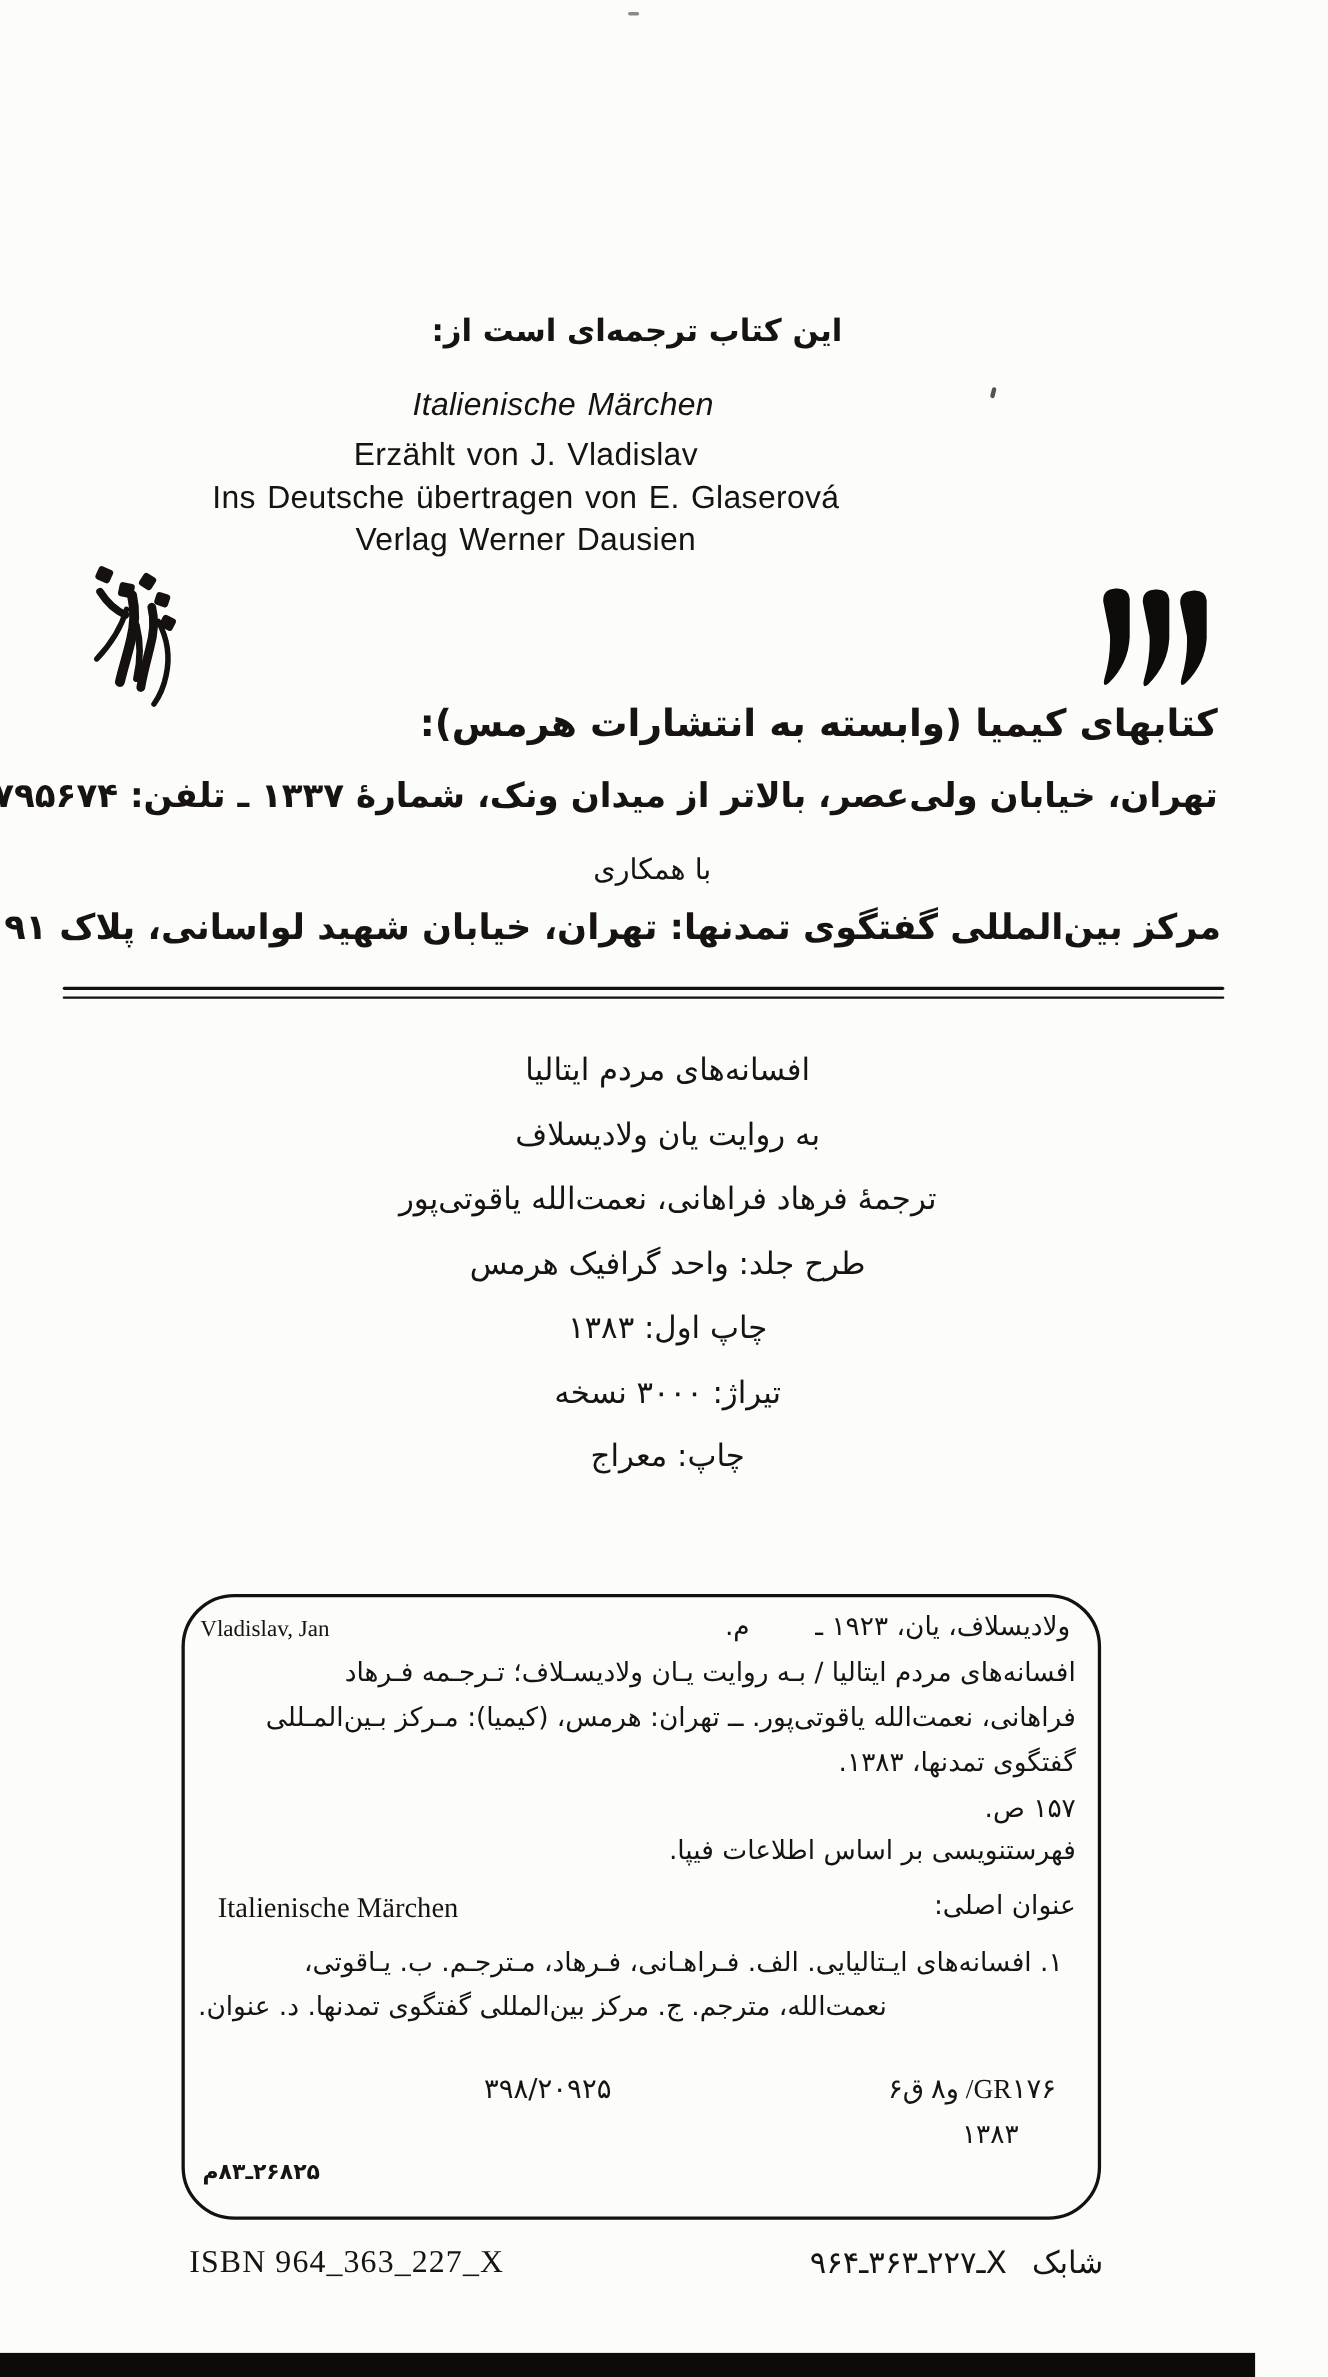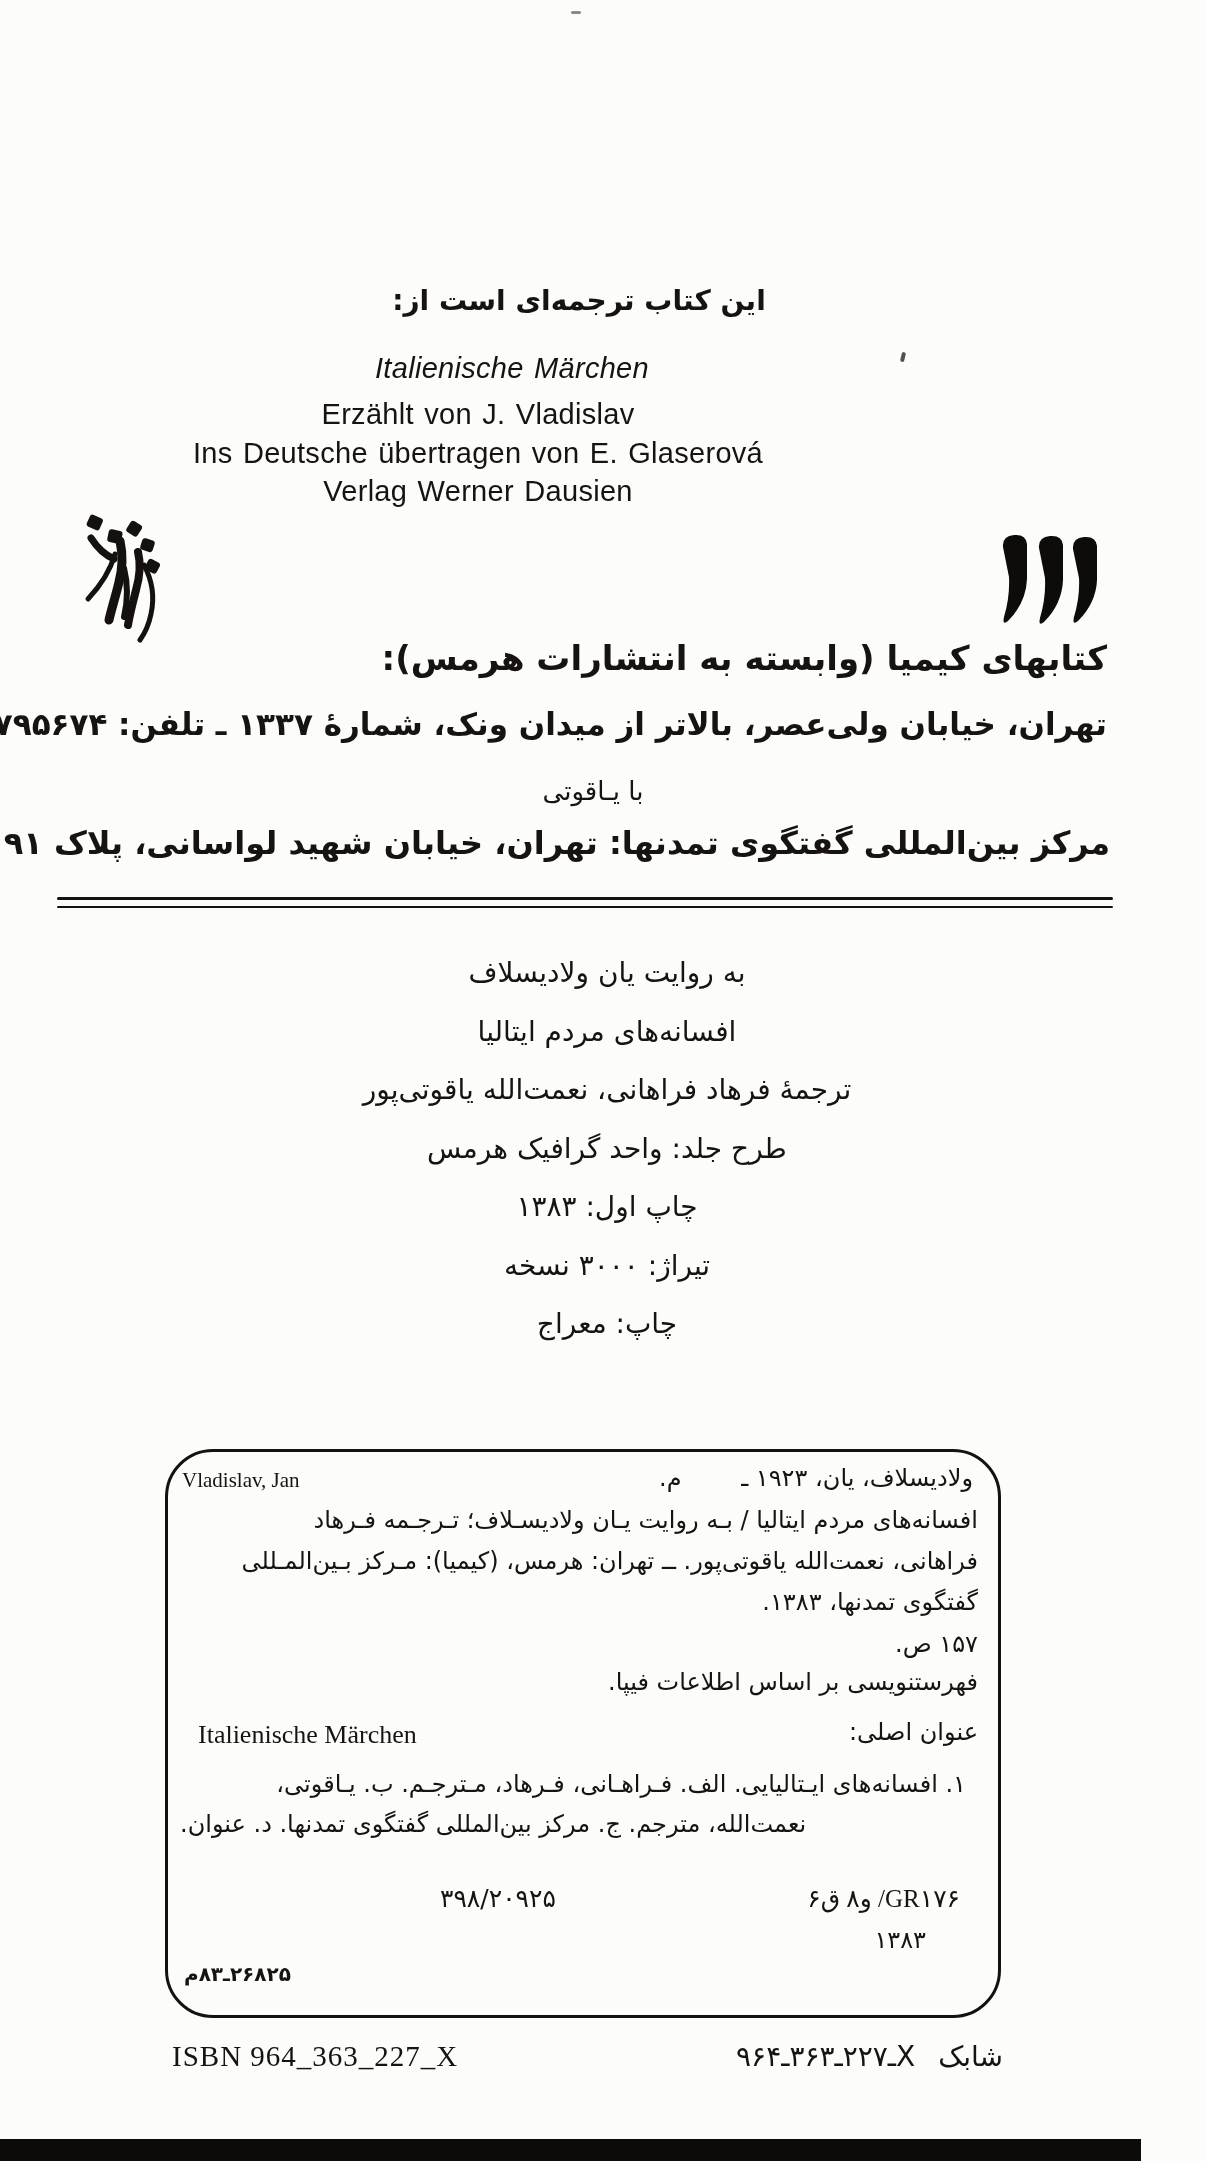--- a/index.html
+++ b/index.html
@@ -70,31 +70,31 @@
     <g fill="#0e0c0a">
       <path d="M4 14 Q3 3 15 2 Q27 1 28 11 L28 46 Q27 70 9 88 Q3 93 5 84 Q11 64 10 44 Z"></path>
       <path transform="translate(36,1)" d="M4 14 Q3 3 15 2 Q27 1 28 11 L28 46 Q27 70 9 88 Q3 93 5 84 Q11 64 10 44 Z"></path>
       <path transform="translate(70,2)" d="M4 14 Q3 3 15 2 Q27 1 28 11 L28 45 Q27 68 9 86 Q3 91 5 82 Q11 62 10 43 Z"></path>
     </g>
   </svg>
 </div>
 
 <div class="abs fa bold" style="right:100px;top:638px;font-size:34px;white-space:nowrap;">کتابهای کیمیا (وابسته به انتشارات هرمس):</div>
 <div class="abs fa bold" style="right:100px;top:706px;font-size:31px;white-space:nowrap;">تهران، خیابان ولی‌عصر، بالاتر از میدان ونک، شمارهٔ ۱۳۳۷ ـ تلفن: ۸۷۹۵۶۷۴</div>
-<div class="abs fa center" style="left:0;top:776px;width:1186px;font-size:26px;">با یـاقوتی</div>
+<div class="abs fa center" style="left:0;top:776px;width:1186px;font-size:26px;">با همکاری</div>
 <div class="abs fa bold" style="right:97px;top:824px;font-size:32px;white-space:nowrap;">مرکز بین‌المللی گفتگوی تمدنها: تهران، خیابان شهید لواسانی، پلاک ۹۱ ـ تلفن: ۹ ـ ۲۲۰۶۶۳۷</div>
 
 <div class="abs rule-wrap">
   <div class="rule1"></div>
   <div class="rule2"></div>
 </div>
 
 <div class="abs fa colophon">
+  <div>افسانه‌های مردم ایتالیا</div>
   <div>به روایت یان ولادیسلاف</div>
-  <div>افسانه‌های مردم ایتالیا</div>
   <div>ترجمهٔ فرهاد فراهانی، نعمت‌الله یاقوتی‌پور</div>
   <div>طرح جلد: واحد گرافیک هرمس</div>
   <div>چاپ اول: ۱۳۸۳</div>
   <div>تیراژ: ۳۰۰۰ نسخه</div>
   <div>چاپ: معراج</div>
 </div>
 
 <div class="abs card">
   <div class="row latin-serif" style="left:14px;top:16px;font-size:21px;">Vladislav, Jan</div>
   <div class="row fa" style="right:25px;top:12px;">

